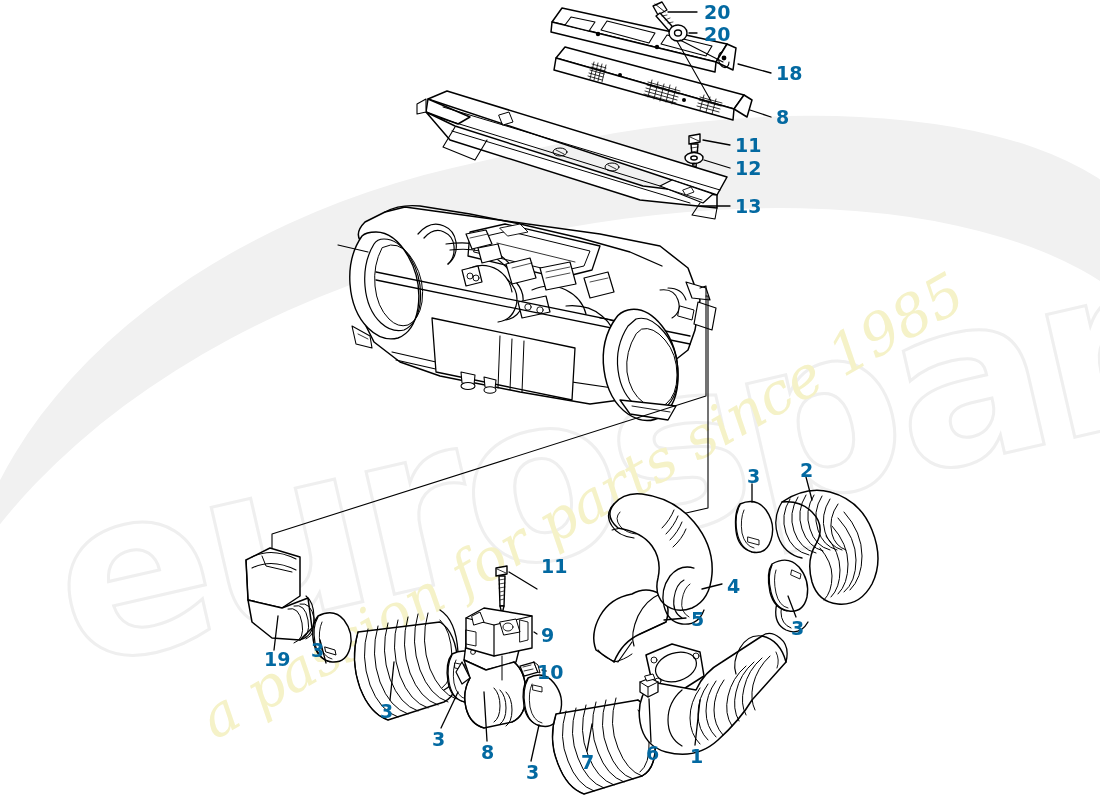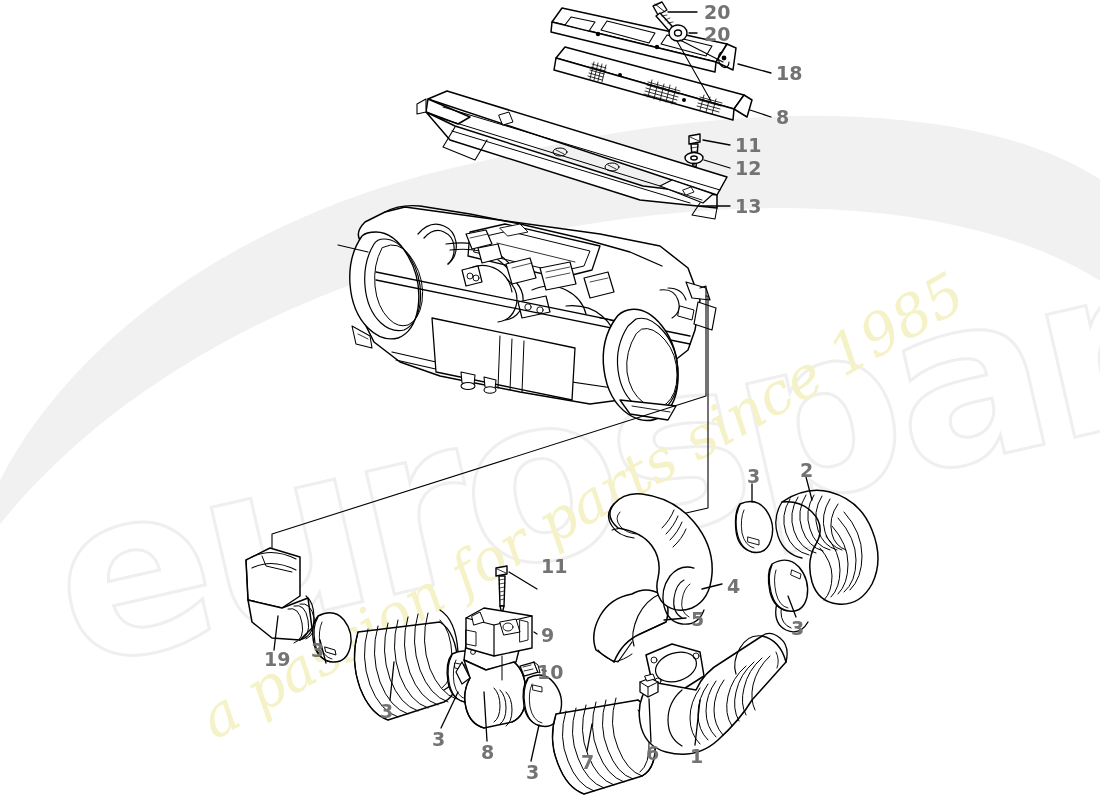--- a/index.html
+++ b/index.html
@@ -53,21 +53,21 @@
   }
 
   
   #art{position:absolute;inset:0;}
   #art svg{display:block;}
 
   
   .num{
     position:absolute;
     font-family:"DejaVu Sans", sans-serif;
-    font-size:19px;font-weight:700;color:#737373;
+    font-size:19px;font-weight:700;color:#0369a1;
     line-height:1;
     user-select:none;
   }
 </style>
 </head>
 <body>
 
 <div id="sheet">
 
   <div class="wm-layer">

